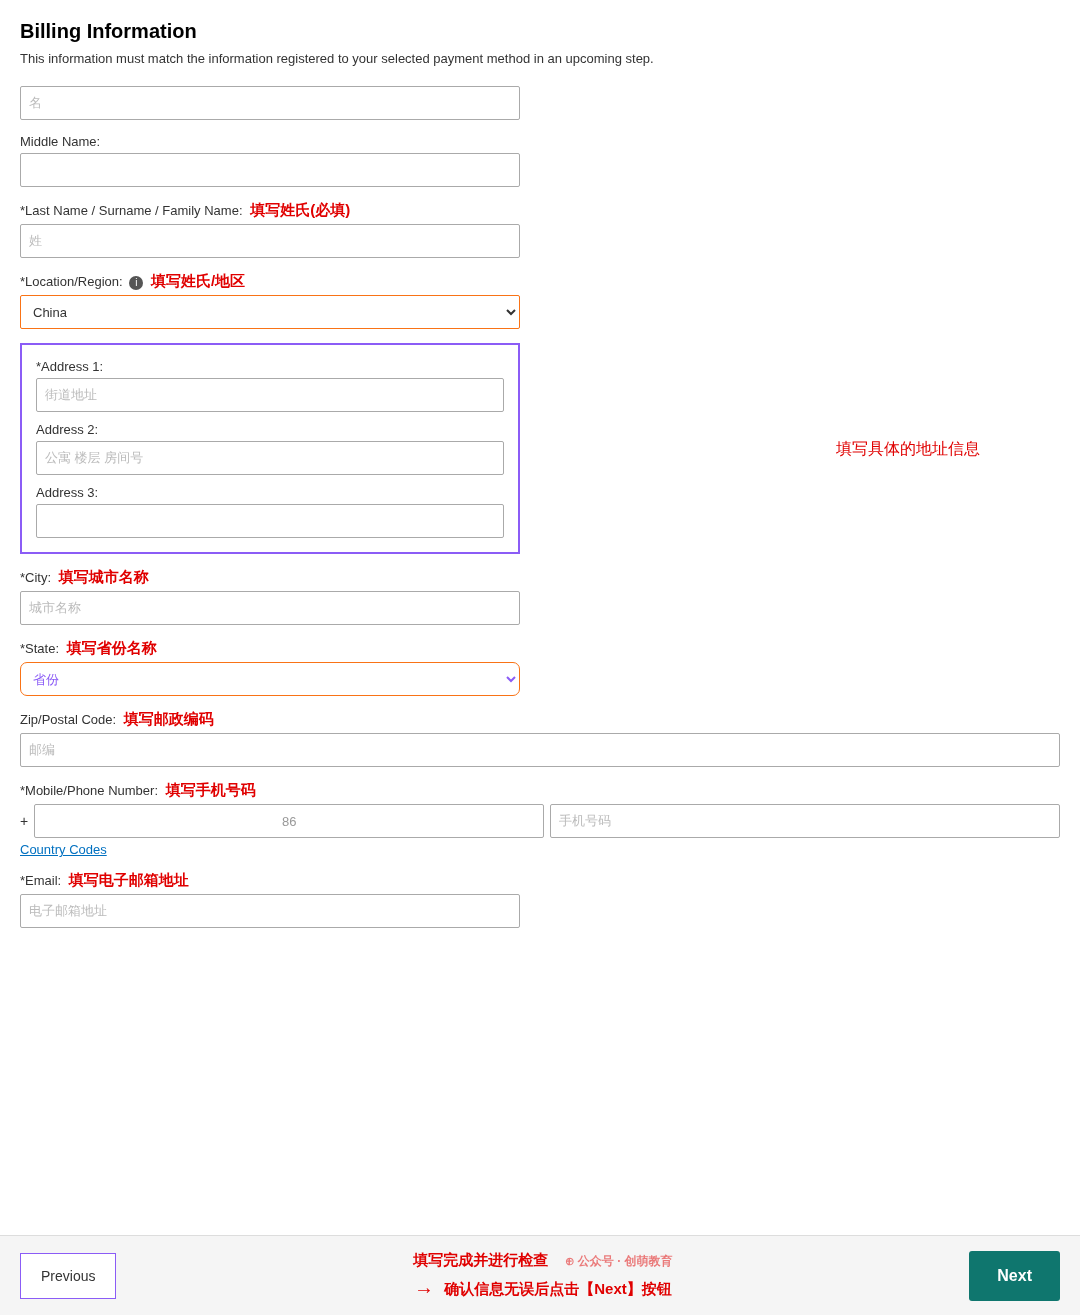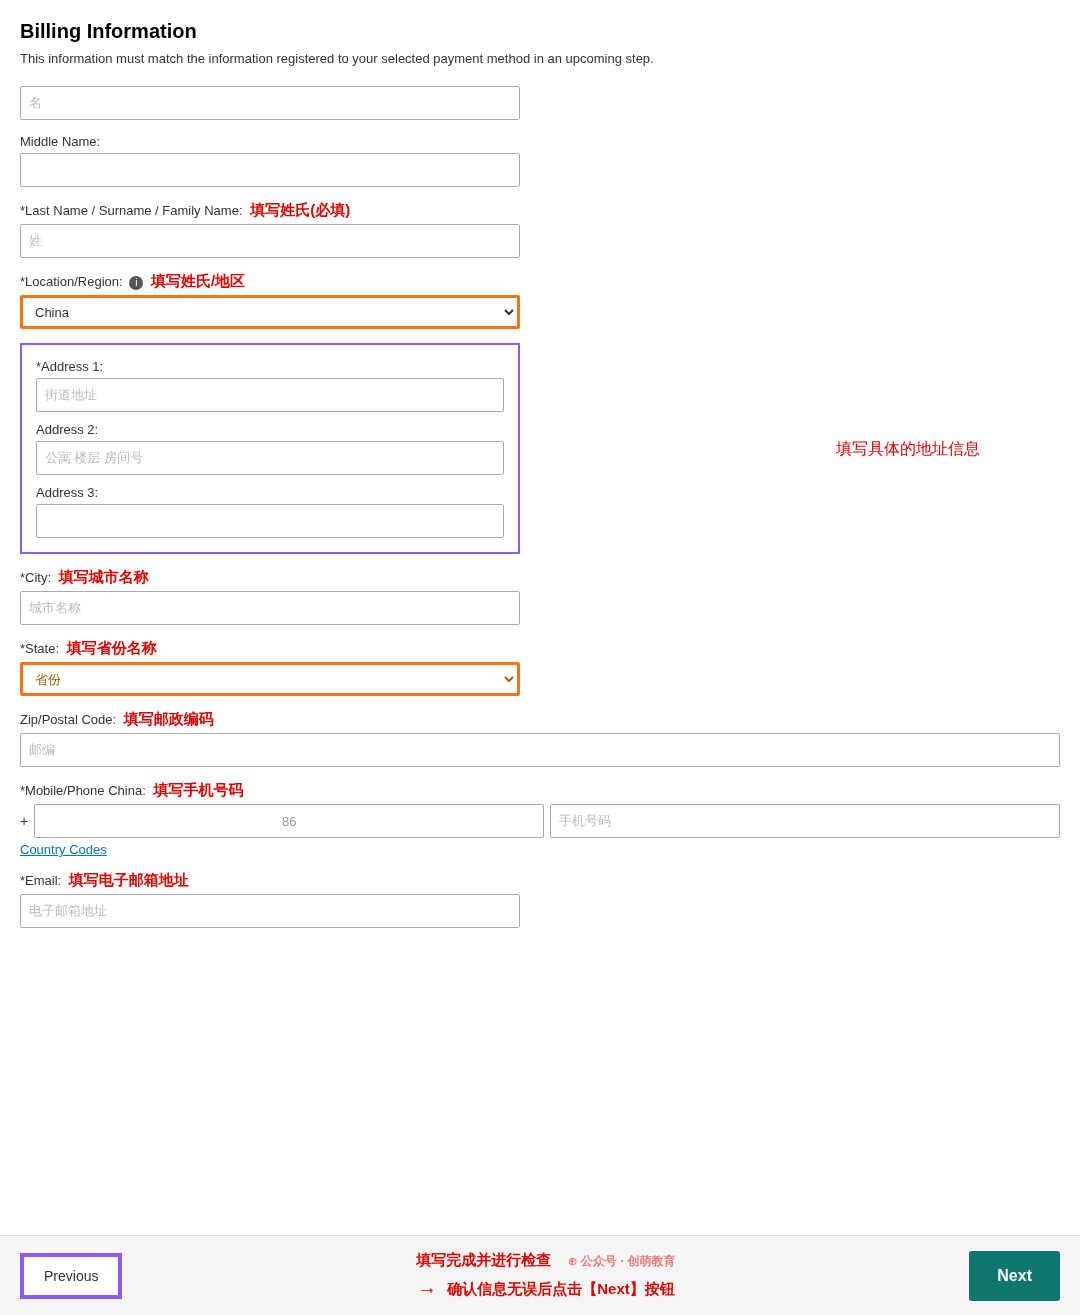--- a/index.html
+++ b/index.html
@@ -49,21 +49,21 @@
       border: 1px solid #aaa;
       padding: 4px 8px;
       font-size: 13px;
       color: #999;
       background: #fff;
       border-radius: 2px;
     }
     select {
       width: 100%;
       height: 34px;
-      border: 3px solid #f97316;
+      border: 1px solid #f97316;
       padding: 4px 8px;
       font-size: 13px;
       color: #333;
       background: #fff;
       border-radius: 2px;
       appearance: auto;
     }
     .form-row {
       max-width: 500px;
     }
@@ -151,21 +151,21 @@
       padding: 0 20px;
     }
     .bottom-annotation p {
       color: #e00000;
       font-weight: bold;
       font-size: 15px;
       line-height: 1.5;
     }
     .prev-btn {
       background: #fff;
-      border: 4px solid #8b5cf6;
+      border: 1px solid #8b5cf6;
       padding: 10px 20px;
       font-size: 14px;
       cursor: pointer;
       color: #333;
       min-width: 90px;
       height: 46px;
     }
     .next-btn {
       background: #0f766e;
       border: none;
@@ -265,40 +265,40 @@
       <span class="annotation">填写城市名称</span>
     </label>
     <input type="text" value="城市名称" style="color: rgb(187, 187, 187);">
   </div>
 
   <div class="field-group form-row">
     <label class="field-label">
       <span>*State:</span>
       <span class="annotation">填写省份名称</span>
     </label>
-    <select style="color:#a16207;">
+    <select style="color:#8b5cf6;border-radius:7px;">
       <option>省份</option>
       <option>北京</option>
       <option>上海</option>
       <option>广东</option>
       <option>浙江</option>
     </select>
   </div>
 
   <div class="field-group">
     <label class="field-label">
       <span>Zip/Postal Code:</span>
       <span class="annotation">填写邮政编码</span>
     </label>
     <input type="text" class="zip-input" value="邮编" style="color: rgb(187, 187, 187);">
   </div>
 
   <div class="field-group">
     <label class="field-label">
-      <span>*Mobile/Phone China:</span>
+      <span>*Mobile/Phone Number:</span>
       <span class="annotation">填写手机号码</span>
     </label>
     <div class="phone-row">
       <span class="phone-plus">+</span>
       <input type="text" class="phone-country-code" value="86" style="">
       <input type="text" class="phone-number-input" value="手机号码" style="color: rgb(187, 187, 187);">
     </div>
     <a class="country-codes-link">Country Codes</a>
   </div>
 

